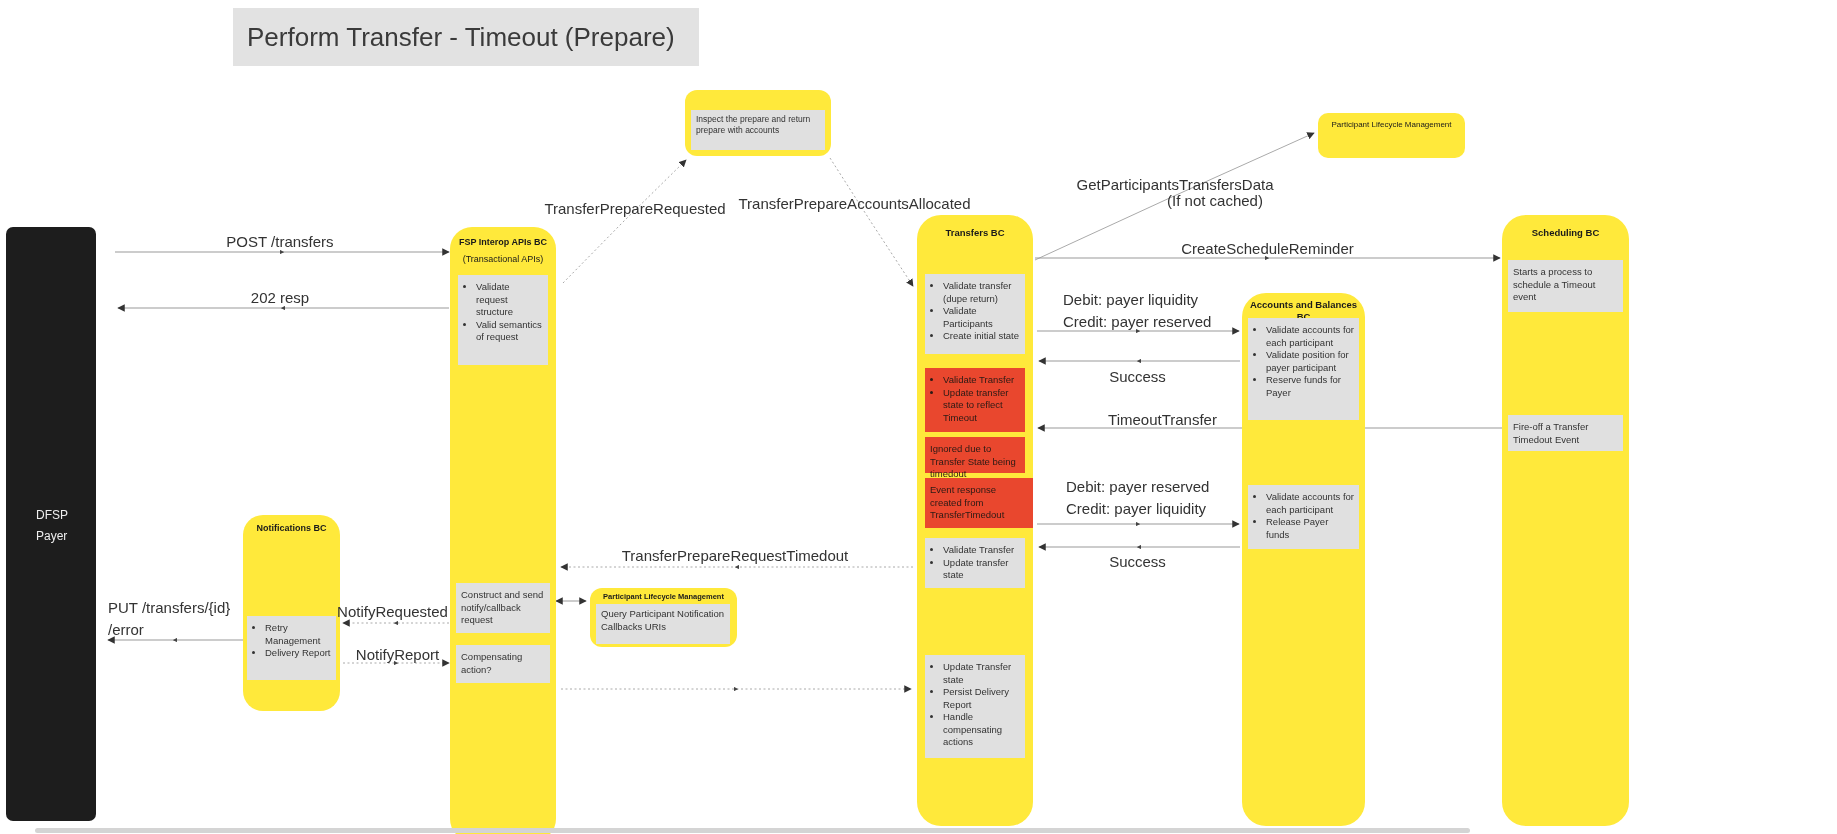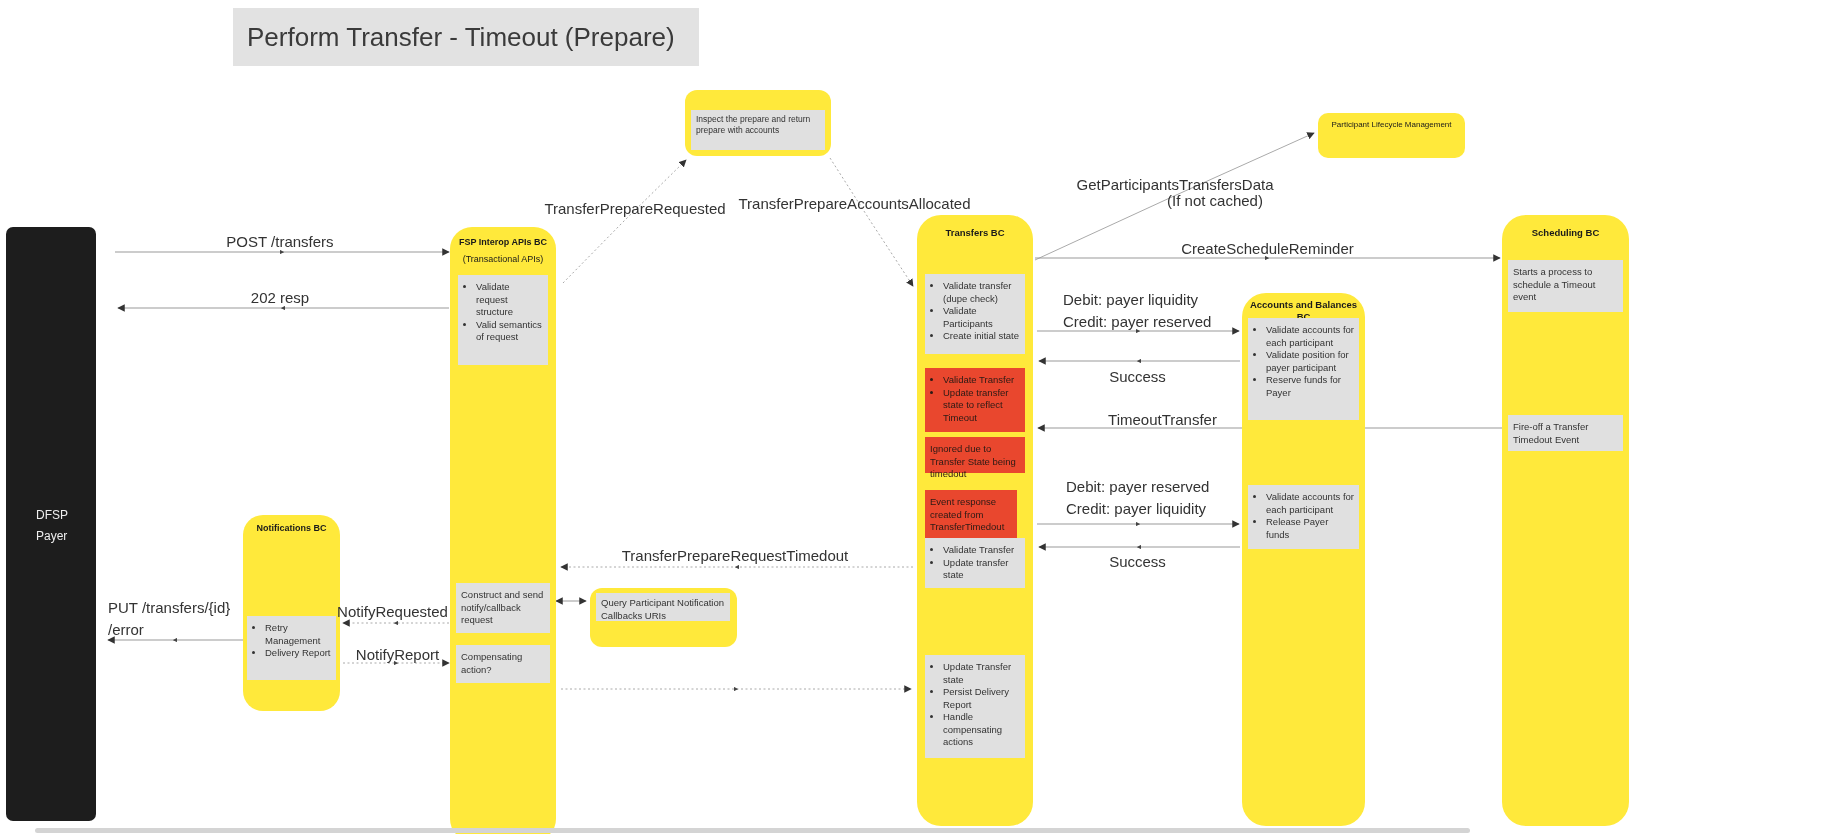--- a/index.html
+++ b/index.html
@@ -101,40 +101,40 @@
     <div class="gbox" style="left:4px;top:101px;width:89px;height:64px;">
       <ul>
         <li>Retry Management</li>
         <li>Delivery Report</li>
       </ul>
     </div>
   </div>
 
   <div class="note" style="left:590px;top:588px;width:147px;height:59px;">
     <div class="ctr" style="font-size:7.5px;font-weight:bold;padding-top:4px;color:#1a1a1a;">Participant Lifecycle Management</div>
-    <div class="gbox" style="left:6px;top:5px;width:134px;height:28px;padding:4px 5px;">Query Participant Notification Callbacks URIs</div>
+    <div class="gbox" style="left:6px;top:16px;width:134px;height:40px;padding:4px 5px;">Query Participant Notification Callbacks URIs</div>
   </div>
 
   <div class="lane" style="left:917px;top:215px;width:116px;height:611px;">
     <div class="lane-title" style="padding-top:12px;font-size:9.5px;">Transfers BC</div>
     <div class="gbox" style="left:8px;top:59px;width:100px;height:80px;">
       <ul>
-        <li>Validate transfer (dupe check)</li>
+        <li>Validate transfer (dupe return)</li>
         <li>Validate Participants</li>
         <li>Create initial state</li>
       </ul>
     </div>
     <div class="rbox" style="left:8px;top:153px;width:100px;height:64px;">
       <ul>
         <li>Validate Transfer</li>
         <li>Update transfer state to reflect Timeout</li>
       </ul>
     </div>
     <div class="rbox" style="left:8px;top:222px;width:100px;height:36px;">Ignored due to Transfer State being timedout</div>
-    <div class="rbox" style="left:8px;top:263px;width:92px;height:50px;margin-top:12px;">Event response created from TransferTimedout</div>
+    <div class="rbox" style="left:8px;top:263px;width:108px;height:50px;">Event response created from TransferTimedout</div>
     <div class="gbox" style="left:8px;top:323px;width:100px;height:50px;">
       <ul>
         <li>Validate Transfer</li>
         <li>Update transfer state</li>
       </ul>
     </div>
     <div class="gbox" style="left:8px;top:440px;width:100px;height:103px;">
       <ul>
         <li>Update Transfer state</li>
         <li>Persist Delivery Report</li>

